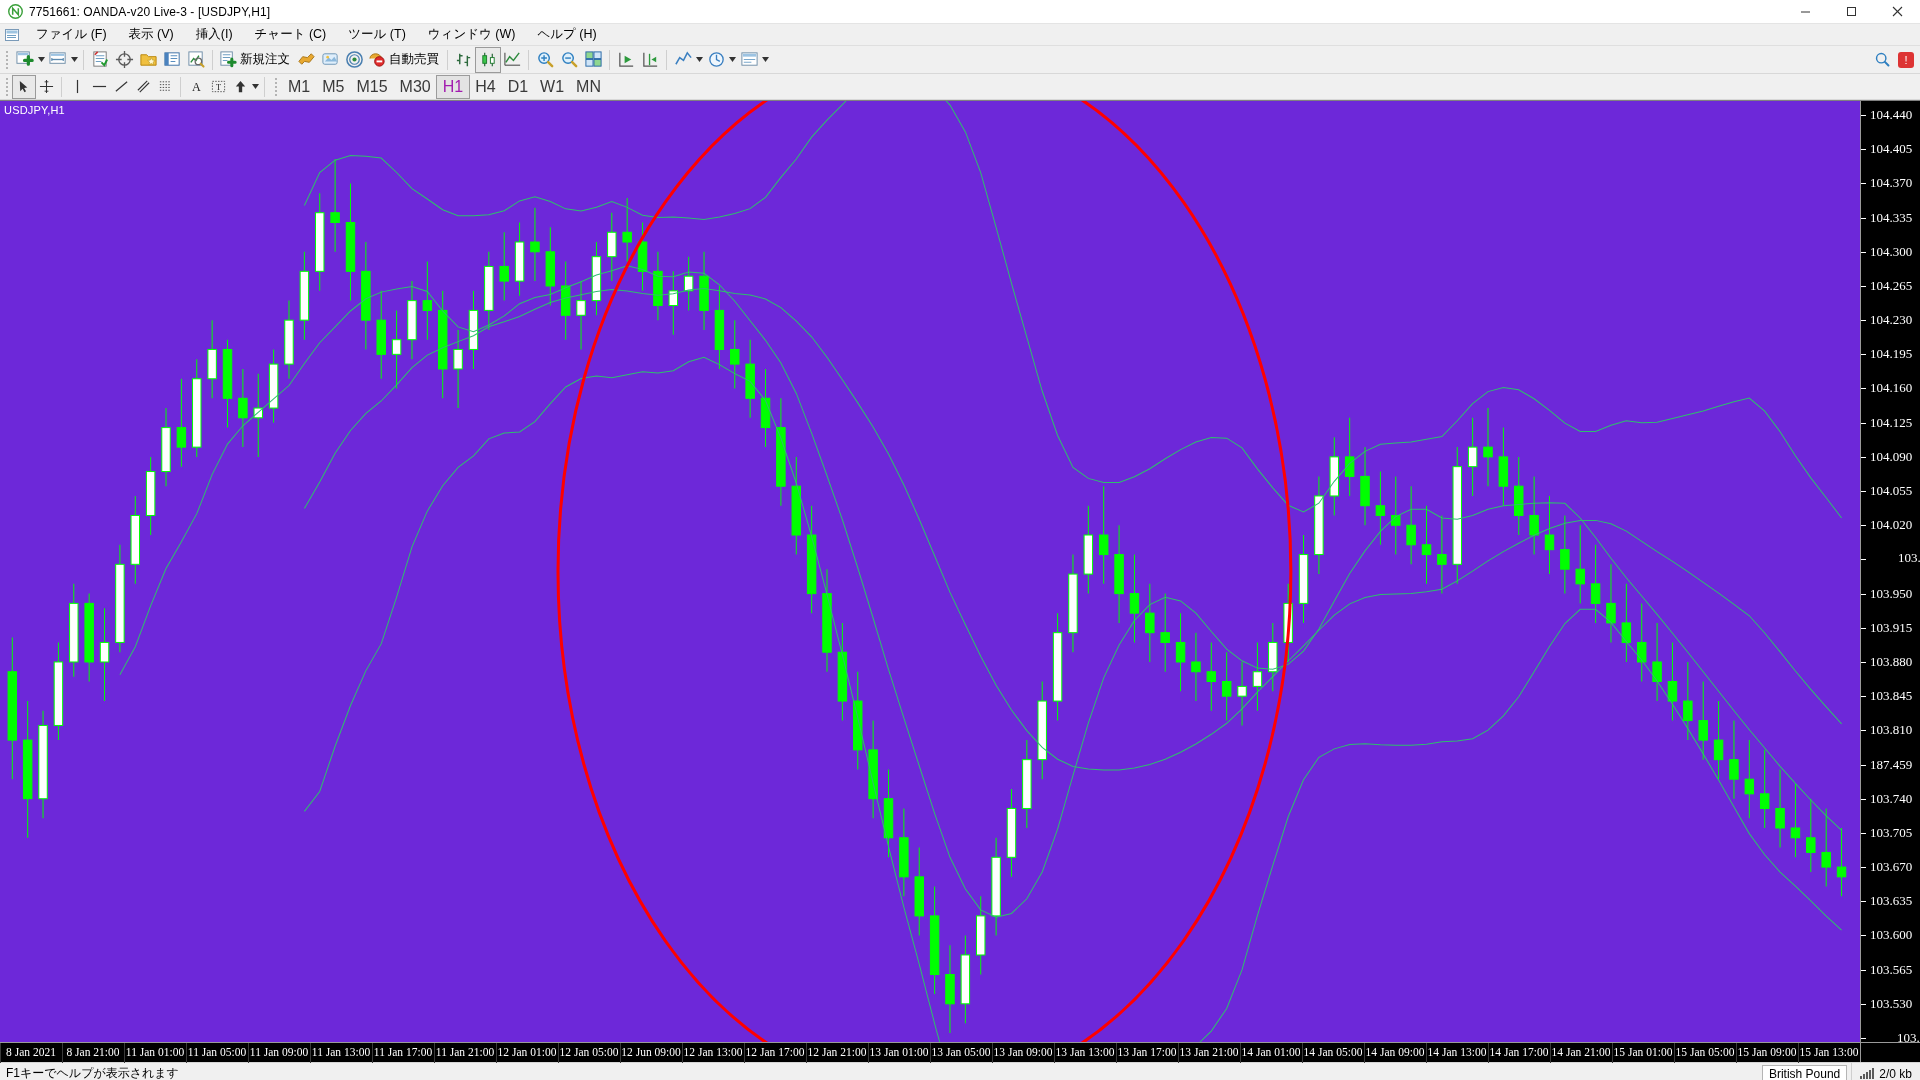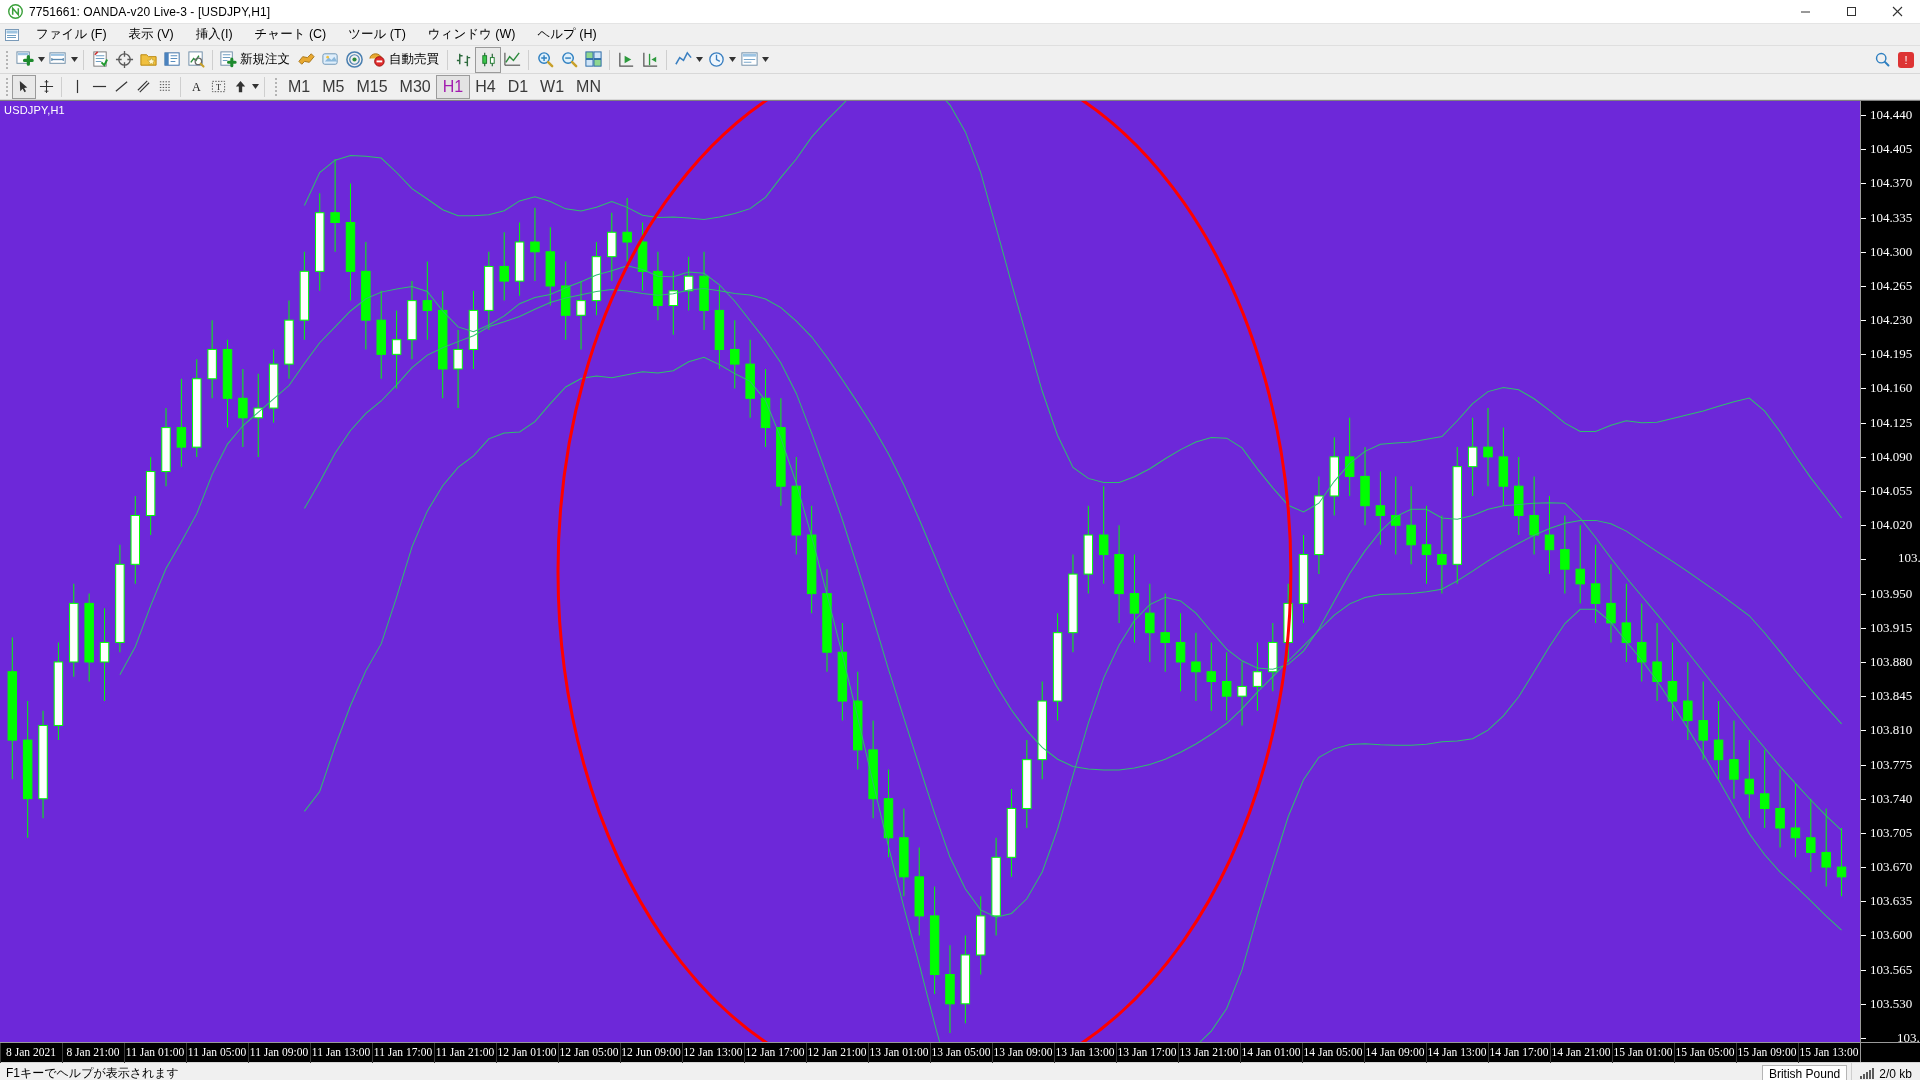--- a/index.html
+++ b/index.html
@@ -752,21 +752,21 @@
           <div class="plabel" style="top: 492.593px;">103.950</div>
           <div class="ptick" style="top: 492.593px;"></div>
           <div class="plabel" style="top: 526.778px;">103.915</div>
           <div class="ptick" style="top: 526.778px;"></div>
           <div class="plabel" style="top: 560.963px;">103.880</div>
           <div class="ptick" style="top: 560.963px;"></div>
           <div class="plabel" style="top: 595.148px;">103.845</div>
           <div class="ptick" style="top: 595.148px;"></div>
           <div class="plabel" style="top: 629.333px;">103.810</div>
           <div class="ptick" style="top: 629.333px;"></div>
-          <div class="plabel" style="top: 663.519px;">103.775</div>
+          <div class="plabel" style="top: 663.519px;">187.459</div>
           <div class="ptick" style="top: 663.519px;"></div>
           <div class="plabel" style="top: 697.704px;">103.740</div>
           <div class="ptick" style="top: 697.704px;"></div>
           <div class="plabel" style="top: 731.889px;">103.705</div>
           <div class="ptick" style="top: 731.889px;"></div>
           <div class="plabel" style="top: 766.074px;">103.670</div>
           <div class="ptick" style="top: 766.074px;"></div>
           <div class="plabel" style="top: 800.259px;">103.635</div>
           <div class="ptick" style="top: 800.259px;"></div>
           <div class="plabel" style="top: 834.444px;">103.600</div>

